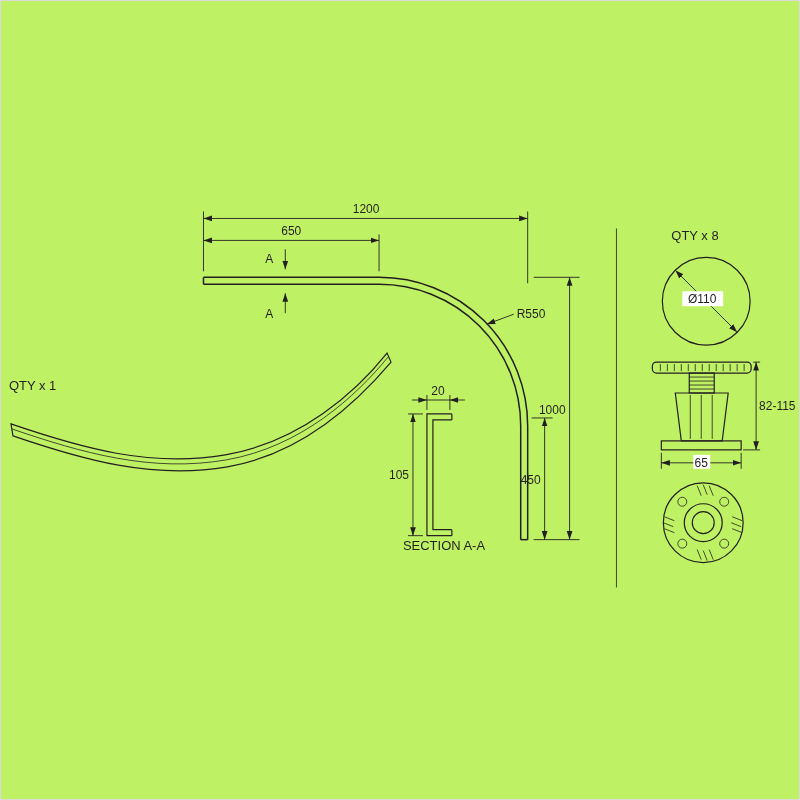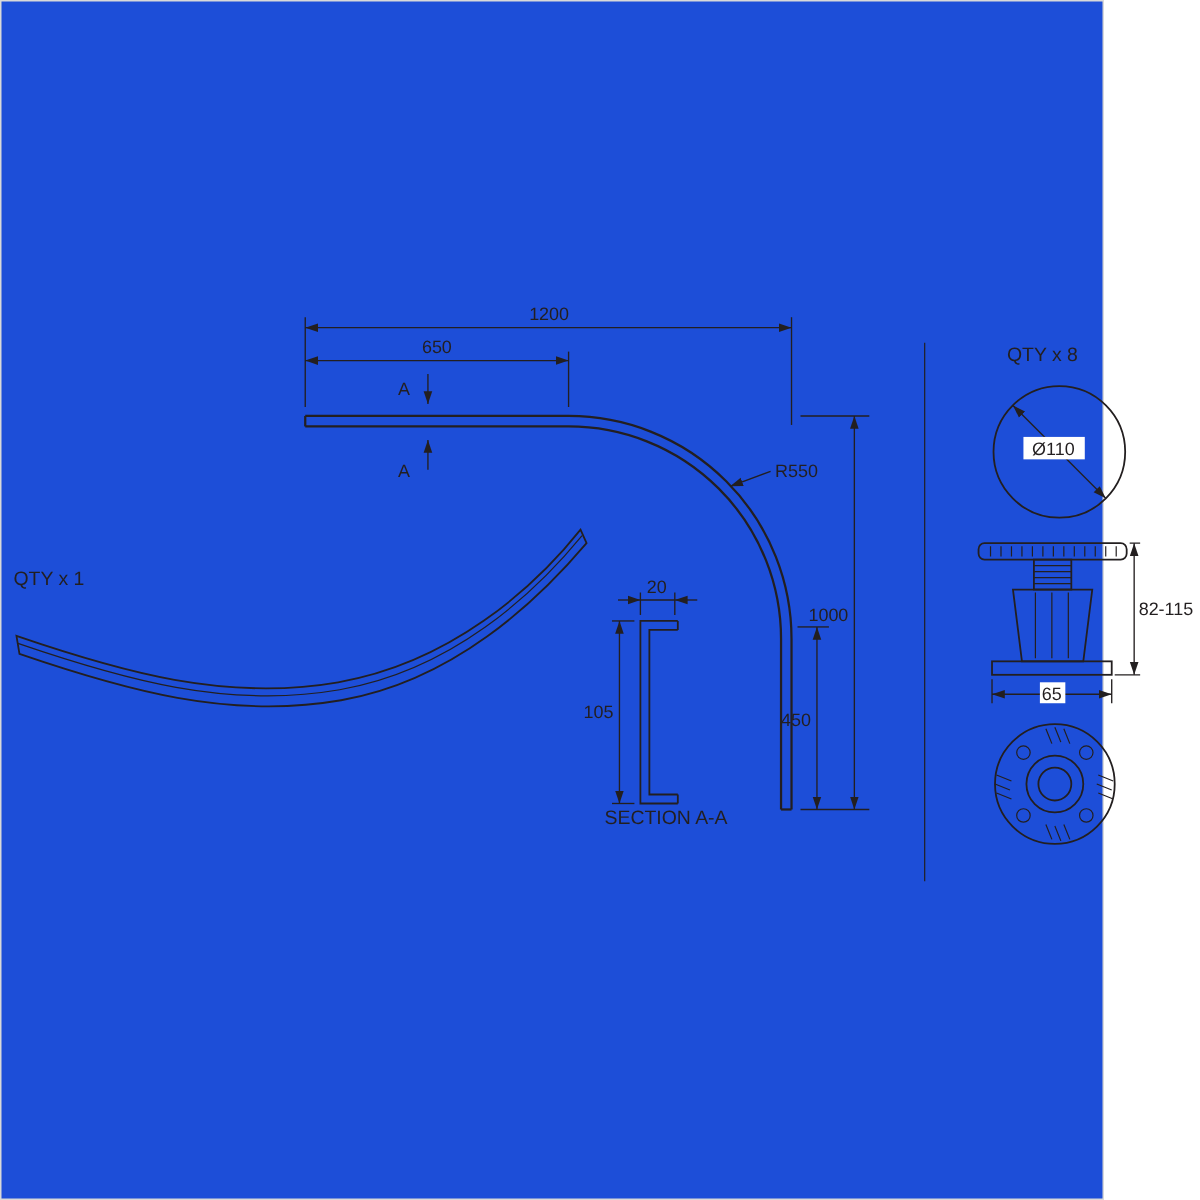--- a/index.html
+++ b/index.html
@@ -1,16 +1,16 @@
 <!DOCTYPE html>
 <html><head>
 <meta charset="utf-8">
 <style>
   html,body{margin:0;padding:0;background:#ffffff;}
-  .page{position:relative;width:736px;height:800px;background:#1d4ed8;
+  .page{position:relative;width:800px;height:800px;background:#bef264;
         border:1px solid #d9d9d9;box-sizing:border-box;
         font-family:"Liberation Sans","DejaVu Sans",sans-serif;}
   svg{display:block;}
   text{fill:#231f20;stroke:none;font-family:"Liberation Sans","DejaVu Sans",sans-serif;font-size:12px;}
   text.label{font-size:13px;}
   .geo{stroke:#231f20;stroke-width:1.5;fill:none;stroke-linecap:butt;stroke-linejoin:round;}
   .geo2{stroke:#231f20;stroke-width:1.2;fill:none;}
   .dimln{stroke:#231f20;stroke-width:0.9;fill:none;}
   .thin{stroke:#231f20;stroke-width:0.8;fill:none;}
   .mask{fill:#ffffff;stroke:none;}

